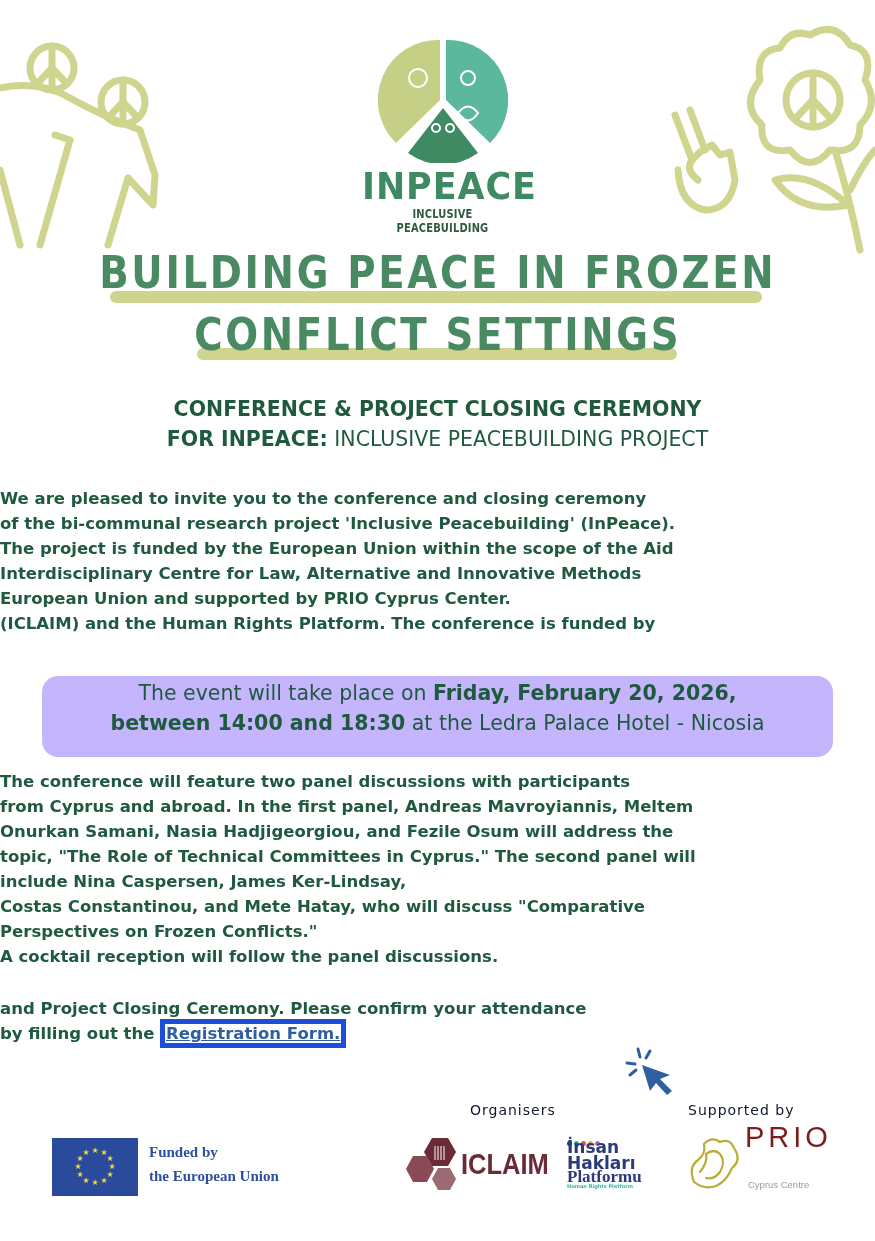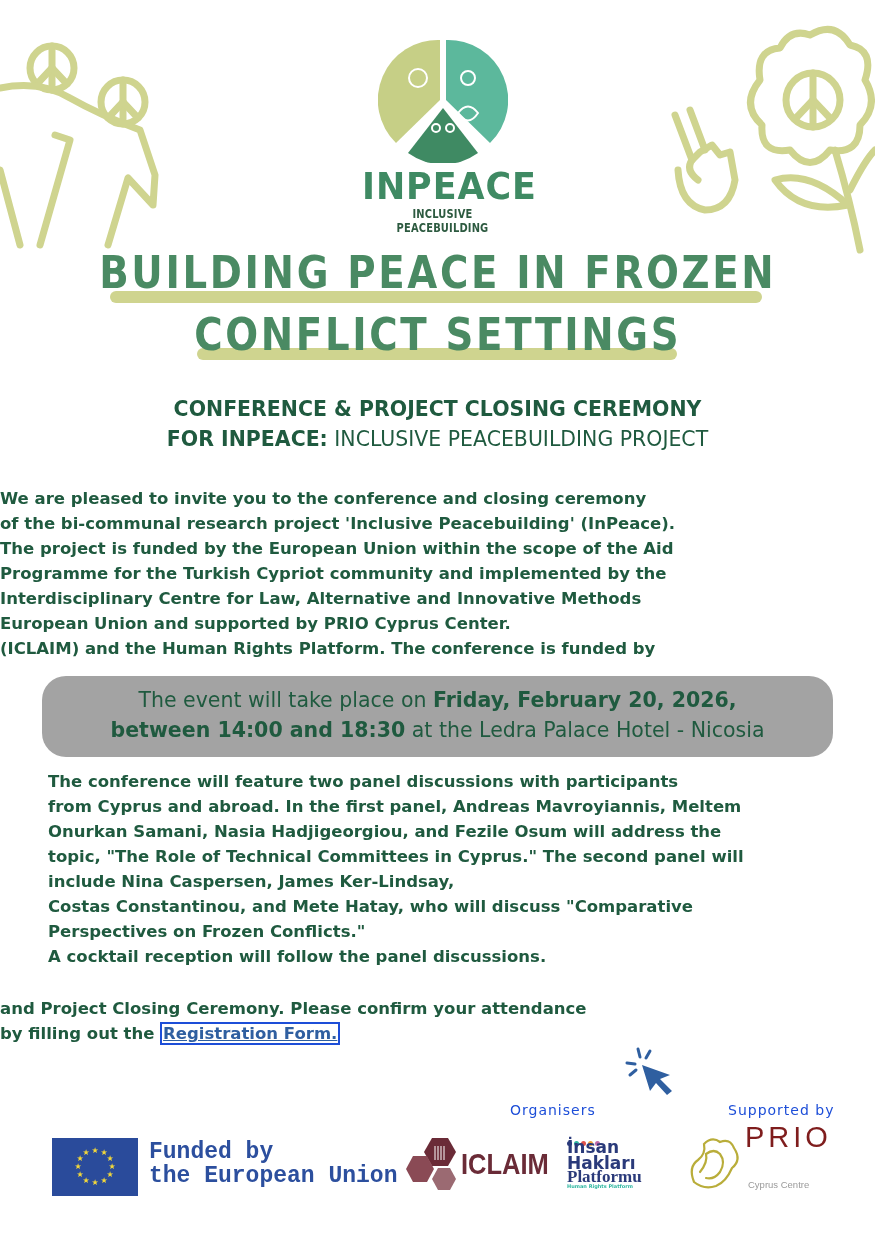--- a/index.html
+++ b/index.html
@@ -24,34 +24,34 @@
   #title-2 .title-bar { left: 197px; width: 480px; top: 38px; }
 
   .subhead { position: absolute; left: 0; width: 875px; text-align: center; font-family: "DejaVu Sans", sans-serif; color: #1f5a3f; font-size: 22px; line-height: 30px; transform: scaleX(0.93); }
   #subhead { top: 394px; font-weight: bold; }
   #subhead .line2-bold { font-weight: bold; }
   #subhead .line2-reg { font-weight: normal; }
 
   .para { position: absolute; left: 0; width: 875px; text-align: left; font-family: "DejaVu Sans", sans-serif; font-weight: bold; color: #1f5a3f; font-size: 16.5px; line-height: 25px; }
   .para span { display: block; }
   #intro { top: 486px; }
-  #panels { top: 769px; padding-left: 48px; }
+  #panels { top: 769px; }
   #closing { top: 996px; }
 
-  #event-box { position: absolute; left: 42px; top: 676px; width: 791px; height: 81px; background: #a3a3a3; border-radius: 24px; text-align: center; font-family: "DejaVu Sans", sans-serif; color: #1f5a3f; font-size: 20.5px; line-height: 30px; padding-top: 9px; }
+  #event-box { position: absolute; left: 42px; top: 676px; width: 791px; height: 81px; background: #c4b5fd; border-radius: 16px; text-align: center; font-family: "DejaVu Sans", sans-serif; color: #1f5a3f; font-size: 20.5px; line-height: 30px; padding-top: 2px; }
   #event-box b { font-weight: bold; }
 
-  #reg-link { color: #2f5fa0; text-decoration: underline; border: 2px solid #1d4ed8; padding: 0 1px; cursor: pointer; }
+  #reg-link { color: #2f5fa0; text-decoration: underline; border: 5px solid #1d4ed8; padding: 0 1px; cursor: pointer; }
   #cursor-icon { position: absolute; left: 624px; top: 1045px; width: 54px; height: 52px; }
 
   #eu-flag { position: absolute; left: 52px; top: 1138px; width: 86px; height: 58px; background: #2a4b9b; }
-  #eu-text { position: absolute; left: 149px; top: 1140px; font-family: Liberation Mono, monospace; font-weight: bold; color: #2c4f9e; font-size: 23px; line-height: 24px; }
+  #eu-text { position: absolute; left: 149px; top: 1140px; font-family: Liberation Serif, serif; font-weight: bold; color: #2c4f9e; font-size: 15px; line-height: 24px; }
   #eu-text span { display: block; }
 
-  .small-label { position: absolute; font-family: "DejaVu Sans", sans-serif; color: #1d4ed8; font-size: 14px; letter-spacing: 1px; margin-left: 40px; }
+  .small-label { position: absolute; font-family: "DejaVu Sans", sans-serif; color: #0f172a; font-size: 14px; letter-spacing: 1px; }
   #organisers-label { left: 470px; top: 1102px; }
   #supported-label { left: 688px; top: 1102px; }
 
   #iclaim { position: absolute; left: 404px; top: 1136px; width: 150px; height: 55px; }
   #iclaim-text { position: absolute; left: 461px; top: 1147px; font-family: "Liberation Sans", sans-serif; font-weight: bold; color: #6a2b37; font-size: 30px; letter-spacing: 0px; transform: scaleX(0.85); transform-origin: left; }
 
   #insan { position: absolute; left: 567px; top: 1131px; width: 90px; }
   #insan .dots { height: 8px; }
   #insan .dot { display: inline-block; width: 5px; height: 5px; border-radius: 50%; margin-right: 2px; }
   #insan .big { font-family: "DejaVu Sans", sans-serif; font-weight: bold; color: #2a3a7a; font-size: 17px; line-height: 16px; }
@@ -118,21 +118,20 @@
 
 <div id="subhead" class="subhead">
   <div>CONFERENCE &amp; PROJECT CLOSING CEREMONY</div>
   <div><span class="line2-bold">FOR INPEACE:</span><span class="line2-reg"> INCLUSIVE PEACEBUILDING PROJECT</span></div>
 </div>
 
 <div id="intro" class="para">
   <span>We are pleased to invite you to the conference and closing ceremony</span>
   <span>of the bi-communal research project 'Inclusive Peacebuilding' (InPeace).</span>
   <span>The project is funded by the European Union within the scope of the Aid</span>
-  <span>Programme for the Turkish Cypriot community and implemented by the</span>
   <span>Interdisciplinary Centre for Law, Alternative and Innovative Methods</span>
   <span>European Union and supported by PRIO Cyprus Center.</span>
   <span>(ICLAIM) and the Human Rights Platform. The conference is funded by</span>
 </div>
 
 <div id="event-box">
   <div><span>The event will take place on </span><b>Friday, February 20, 2026,</b></div>
   <div><b>between 14:00 and 18:30</b><span> at the Ledra Palace Hotel - Nicosia</span></div>
 </div>
 

